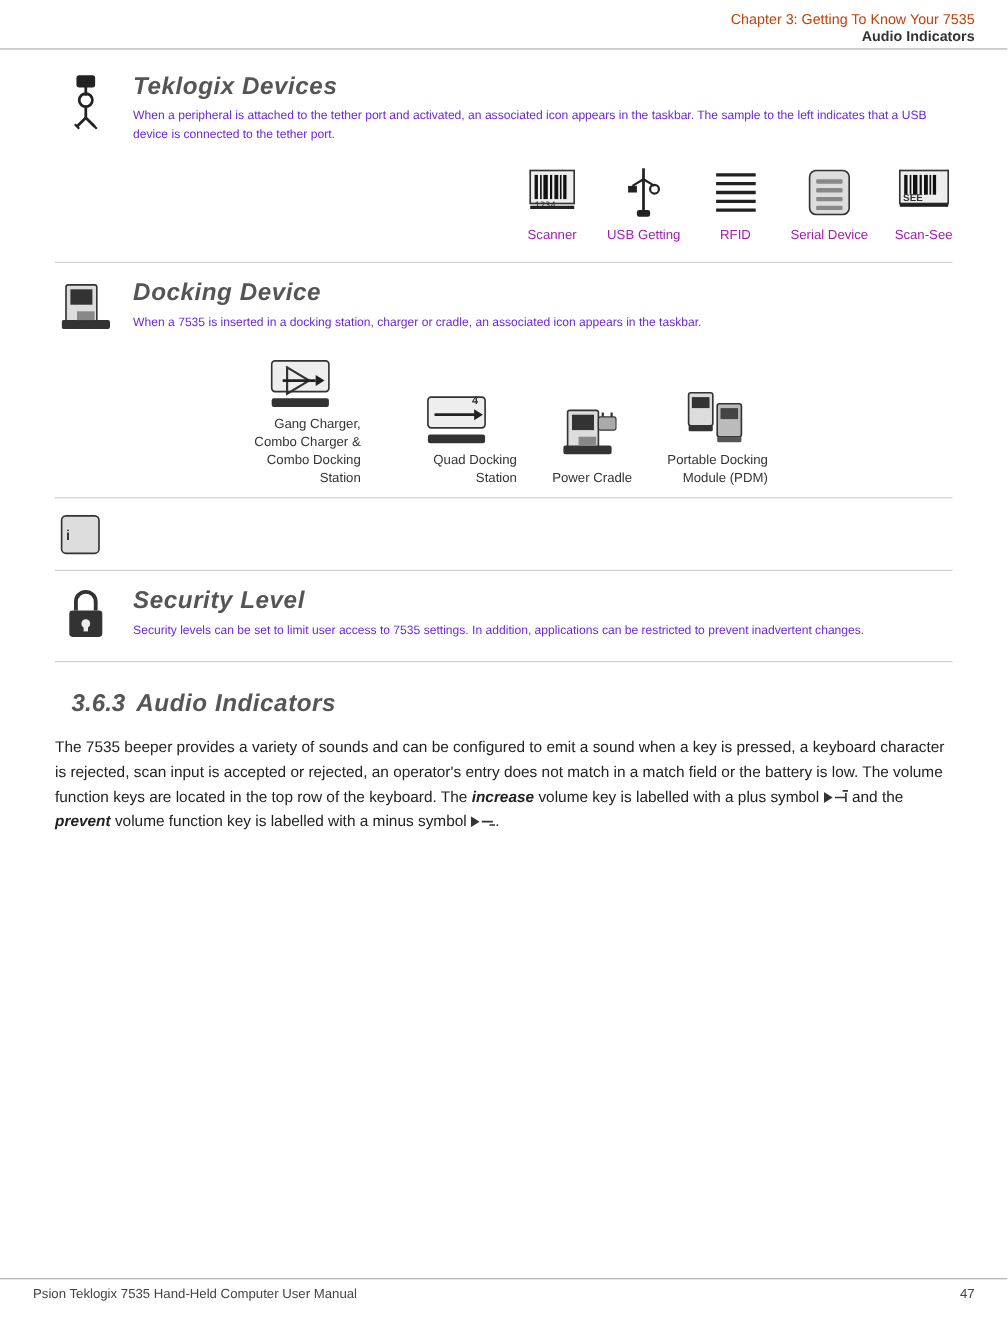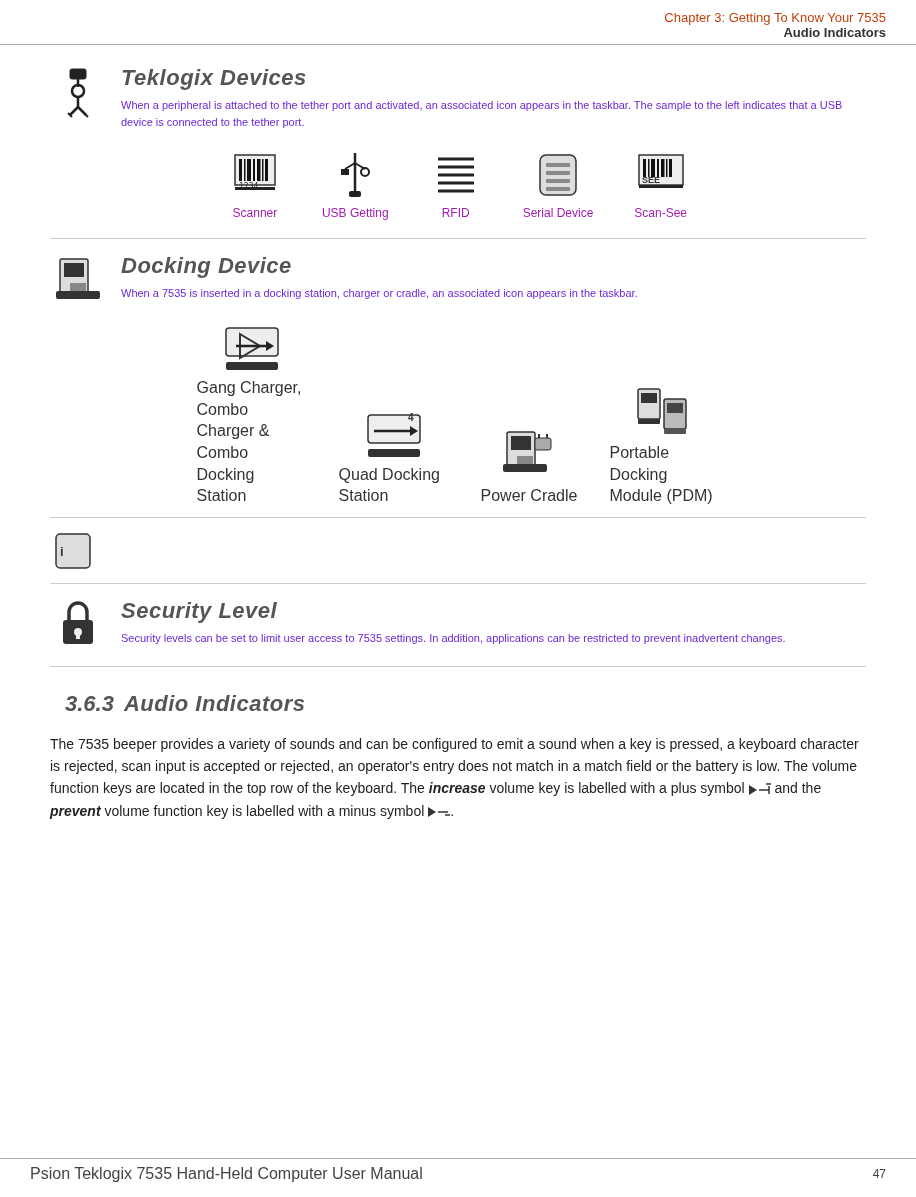--- a/index.html
+++ b/index.html
@@ -66,23 +66,23 @@
     }
 
     
     .tether-icon svg, .docking-icon svg, .security-icon svg, .charger-section-icon svg {
       display: block;
     }
 
     
     .device-icons-row {
       display: flex;
-      justify-content: center;
+      justify-content: flex-end;
       align-items: flex-end;
-      gap: 41px;
+      gap: 24px;
       margin: 18px 0 18px 0;
     }
     .device-icon-item {
       display: flex;
       flex-direction: column;
       align-items: center;
       gap: 5px;
     }
     .device-icon-label {
       font-size: 12px;
@@ -100,23 +100,23 @@
       margin: 18px 0 10px 0;
     }
     .docking-icon-item {
       display: flex;
       flex-direction: column;
       align-items: center;
       gap: 5px;
       max-width: 110px;
     }
     .docking-icon-label {
-      font-size: 16px;
+      font-size: 12px;
       color: #333;
-      text-align: left;
+      text-align: right;
       line-height: 1.35;
     }
 
     
     .subsection-heading {
       font-size: 22px;
       font-style: italic;
       font-weight: bold;
       color: #555;
       margin: 10px 0 8px 0;
@@ -141,21 +141,21 @@
       bottom: 14px;
       left: 0; right: 0;
       display: flex;
       justify-content: space-between;
       align-items: center;
       padding: 0 30px;
       border-top: 1px solid #aaa;
       padding-top: 6px;
     }
     .footer-left {
-      font-size: 16px;
+      font-size: 12px;
       color: #444;
     }
     .footer-right {
       font-size: 12px;
       color: #444;
     }
 
     
     .tether-svg { width: 44px; height: 52px; }
     

